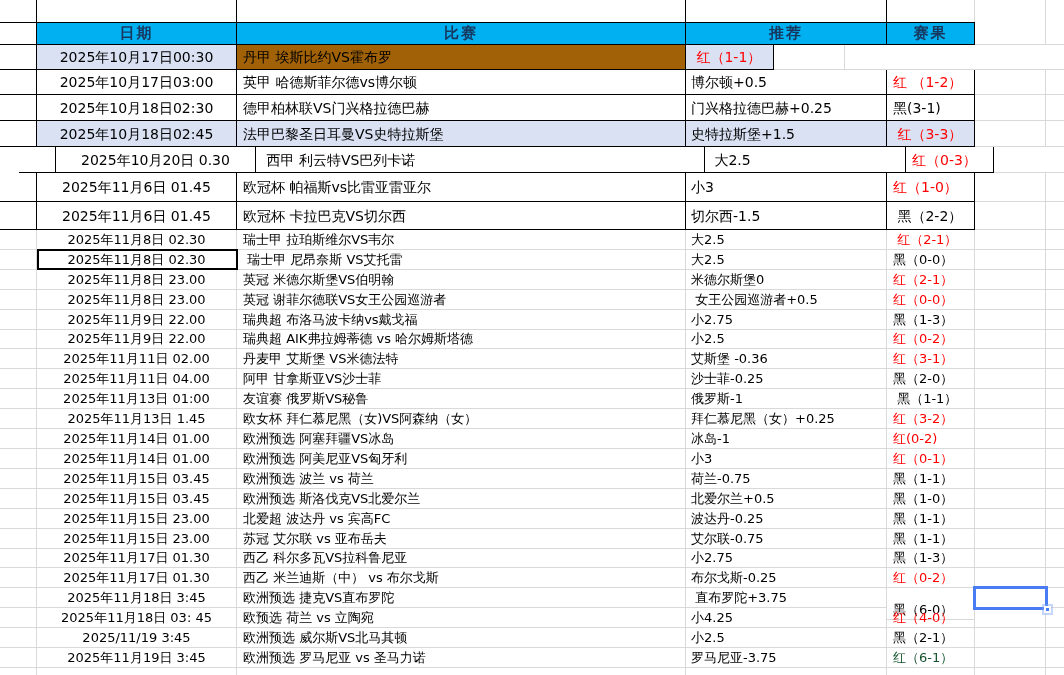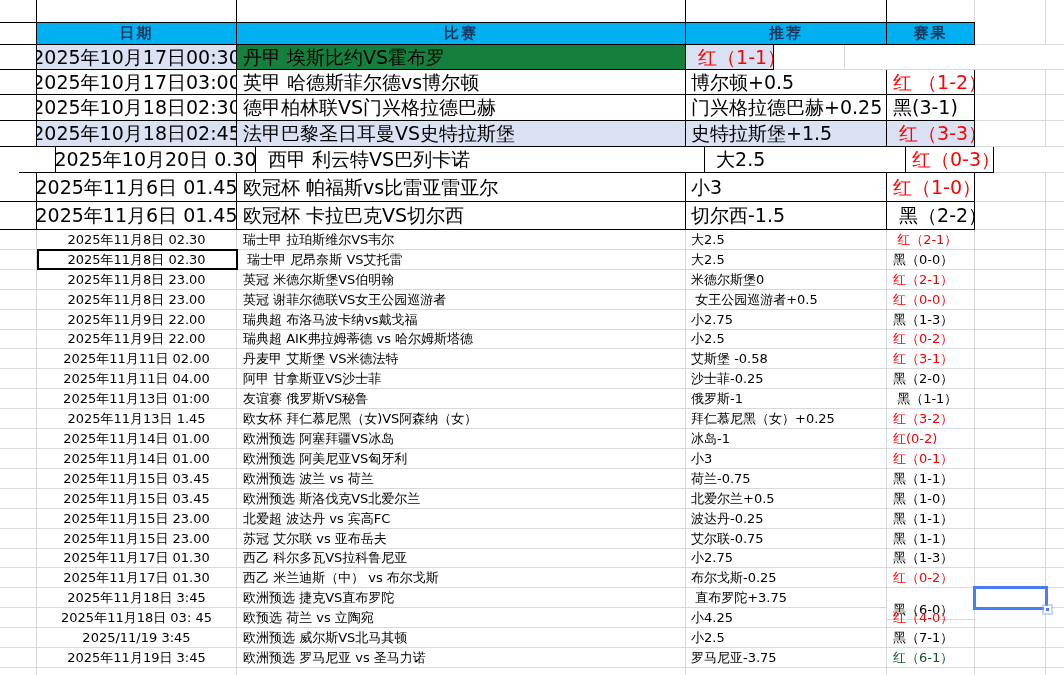--- a/index.html
+++ b/index.html
@@ -44,21 +44,21 @@
     font-weight: bold;
     font-size: 15px;
     justify-content: center;
     letter-spacing: 2px;
   }
   
   .c-date  { justify-content: center; }
   .c-match { padding-left: 6px; }
   .c-rec   { padding-left: 5px; }
   .c-res   { padding-left: 6px; }
-  .s1 { font-size: 19px; }
+  .s1 { font-size: 14px; }
   .s2 { font-size: 13px; }
   
   #boxed-cell {
     position: absolute;
     border: 2px solid #000000;
     background: transparent;
     pointer-events: none;
   }
   #selection-box {
     position: absolute;
@@ -96,21 +96,21 @@
     <div class="cell colD bt-dark br-dark bb-dark header-cell hd" style="background: rgb(0, 176, 240); color: rgb(23, 55, 94);">推荐</div>
     <div class="cell colE bt-dark br-dark bb-dark header-cell hd" style="background: rgb(0, 176, 240); color: rgb(23, 55, 94);">赛果</div>
     <div class="cell colF br-grid bb-grid"></div>
     <div class="cell colG bb-grid"></div>
   </div>
 
   <div id="rows-container">
       <div class="row s1" style="height: 25px;">
         <div class="cell colA br-dark bb-dark"></div>
         <div class="cell colB c-date br-dark bb-dark" style="background: rgb(217, 225, 242);">2025年10月17日00:30</div>
-        <div class="cell colC c-match br-dark bb-dark" style="background: #15803d;">丹甲 埃斯比约VS霍布罗</div>
+        <div class="cell colC c-match br-dark bb-dark" style="background: #a16207;">丹甲 埃斯比约VS霍布罗</div>
         <div class="cell colE c-res br-dark bb-dark" style="color: rgb(255, 0, 0); background: rgb(217, 225, 242);"> 红（1-1）</div>
         <div class="cell colF br-grid bb-grid"></div>
         <div class="cell colG bb-grid"></div>
       </div>
       <div class="row s1" style="height: 25px;">
         <div class="cell colA br-dark bb-dark"></div>
         <div class="cell colB c-date br-dark bb-dark">2025年10月17日03:00</div>
         <div class="cell colC c-match br-dark bb-dark">英甲 哈德斯菲尔德vs博尔顿</div>
         <div class="cell colD c-rec br-dark bb-dark">博尔顿+0.5</div>
         <div class="cell colE c-res br-dark bb-dark" style="color: rgb(255, 0, 0);">红 （1-2）</div>
@@ -213,21 +213,21 @@
         <div class="cell colC c-match br-grid bb-grid">瑞典超 AIK弗拉姆蒂德 vs 哈尔姆斯塔德</div>
         <div class="cell colD c-rec br-grid bb-grid">小2.5</div>
         <div class="cell colE c-res br-grid bb-grid" style="color: rgb(255, 0, 0);">红（0-2）</div>
         <div class="cell colF br-grid bb-grid"></div>
         <div class="cell colG bb-grid"></div>
       </div>
       <div class="row s2" style="height: 19.909px;">
         <div class="cell colA br-grid bb-grid"></div>
         <div class="cell colB c-date br-grid bb-grid">2025年11月11日 02.00</div>
         <div class="cell colC c-match br-grid bb-grid">丹麦甲 艾斯堡 VS米德法特</div>
-        <div class="cell colD c-rec br-grid bb-grid">艾斯堡 -0.58</div>
+        <div class="cell colD c-rec br-grid bb-grid">艾斯堡 -0.36</div>
         <div class="cell colE c-res br-grid bb-grid" style="color: rgb(255, 0, 0);">红（3-1）</div>
         <div class="cell colF br-grid bb-grid"></div>
         <div class="cell colG bb-grid"></div>
       </div>
       <div class="row s2" style="height: 19.909px;">
         <div class="cell colA br-grid bb-grid"></div>
         <div class="cell colB c-date br-grid bb-grid">2025年11月11日 04.00</div>
         <div class="cell colC c-match br-grid bb-grid">阿甲 甘拿斯亚VS沙士菲</div>
         <div class="cell colD c-rec br-grid bb-grid">沙士菲-0.25</div>
         <div class="cell colE c-res br-grid bb-grid" style="color: rgb(0, 0, 0);">黑（2-0）</div>
@@ -340,21 +340,21 @@
         <div class="cell colD c-rec br-grid bb-grid">小4.25</div>
         <div class="cell colE c-res br-grid bb-grid" style="color: rgb(255, 0, 0);">红（4-0）</div>
         <div class="cell colF br-grid bb-grid"></div>
         <div class="cell colG bb-grid"></div>
       </div>
       <div class="row s2" style="height: 19.909px;">
         <div class="cell colA br-grid bb-grid"></div>
         <div class="cell colB c-date br-grid bb-grid">2025/11/19 3:45</div>
         <div class="cell colC c-match br-grid bb-grid">欧洲预选 威尔斯VS北马其顿</div>
         <div class="cell colD c-rec br-grid bb-grid">小2.5</div>
-        <div class="cell colE c-res br-grid bb-grid" style="color: rgb(0, 0, 0);">黑（7-1）</div>
+        <div class="cell colE c-res br-grid bb-grid" style="color: rgb(0, 0, 0);">黑（2-1）</div>
         <div class="cell colF br-grid bb-grid"></div>
         <div class="cell colG bb-grid"></div>
       </div>
       <div class="row s2" style="height: 19.909px;">
         <div class="cell colA br-grid bb-grid"></div>
         <div class="cell colB c-date br-grid bb-grid">2025年11月19日 3:45</div>
         <div class="cell colC c-match br-grid bb-grid">欧洲预选 罗马尼亚 vs 圣马力诺</div>
         <div class="cell colD c-rec br-grid bb-grid">罗马尼亚-3.75</div>
         <div class="cell colE c-res br-grid bb-grid" style="color: #14532d;">红（6-1）</div>
         <div class="cell colF br-grid bb-grid"></div>

